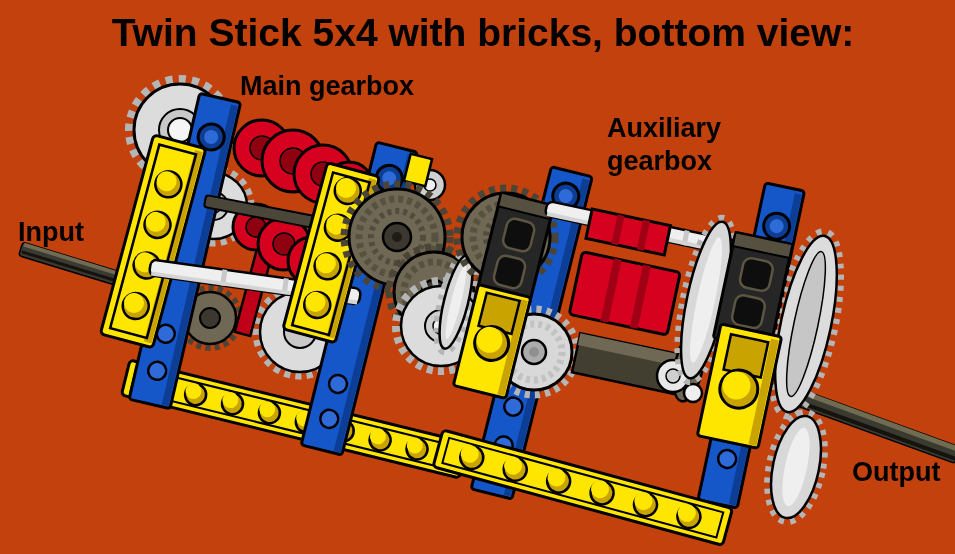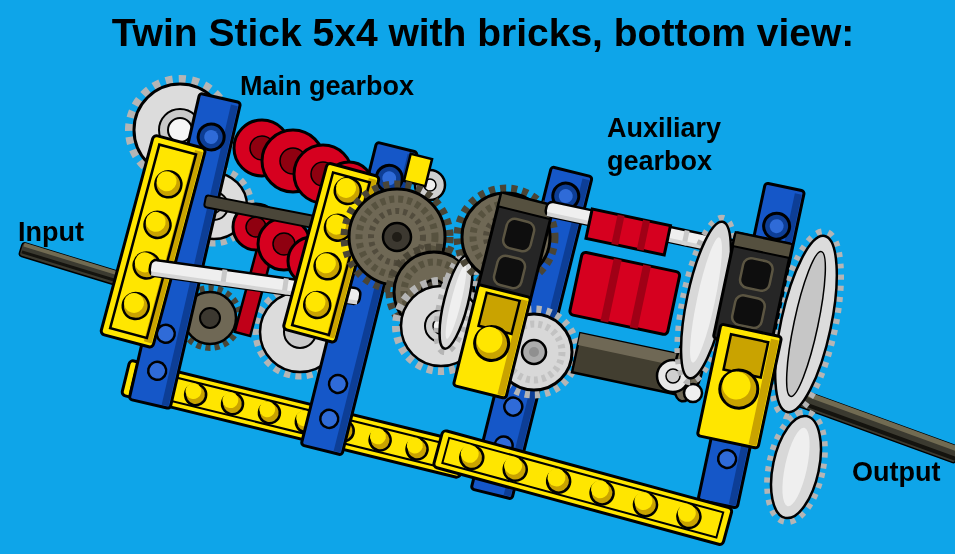--- a/index.html
+++ b/index.html
@@ -1,16 +1,16 @@
 <!DOCTYPE html>
 <html><head>
 <meta charset="utf-8">
 <style>
   html,body{margin:0;padding:0;background:#ffffff;}
-  #stage{position:relative;width:955px;height:554px;background:#0ea5e9;overflow:hidden;
+  #stage{position:relative;width:955px;height:554px;background:#c2410c;overflow:hidden;
          font-family:"Liberation Sans",sans-serif;}
   svg{position:absolute;left:0;top:0;}
   .title-text{font-family:"Liberation Sans",sans-serif;font-weight:bold;font-size:39px;fill:#000;}
   .label-text{font-family:"Liberation Sans",sans-serif;font-weight:bold;font-size:27px;fill:#000;}
   .outline{stroke:#000000;}
 </style>
 </head>
 <body>
 
 <div id="stage">

